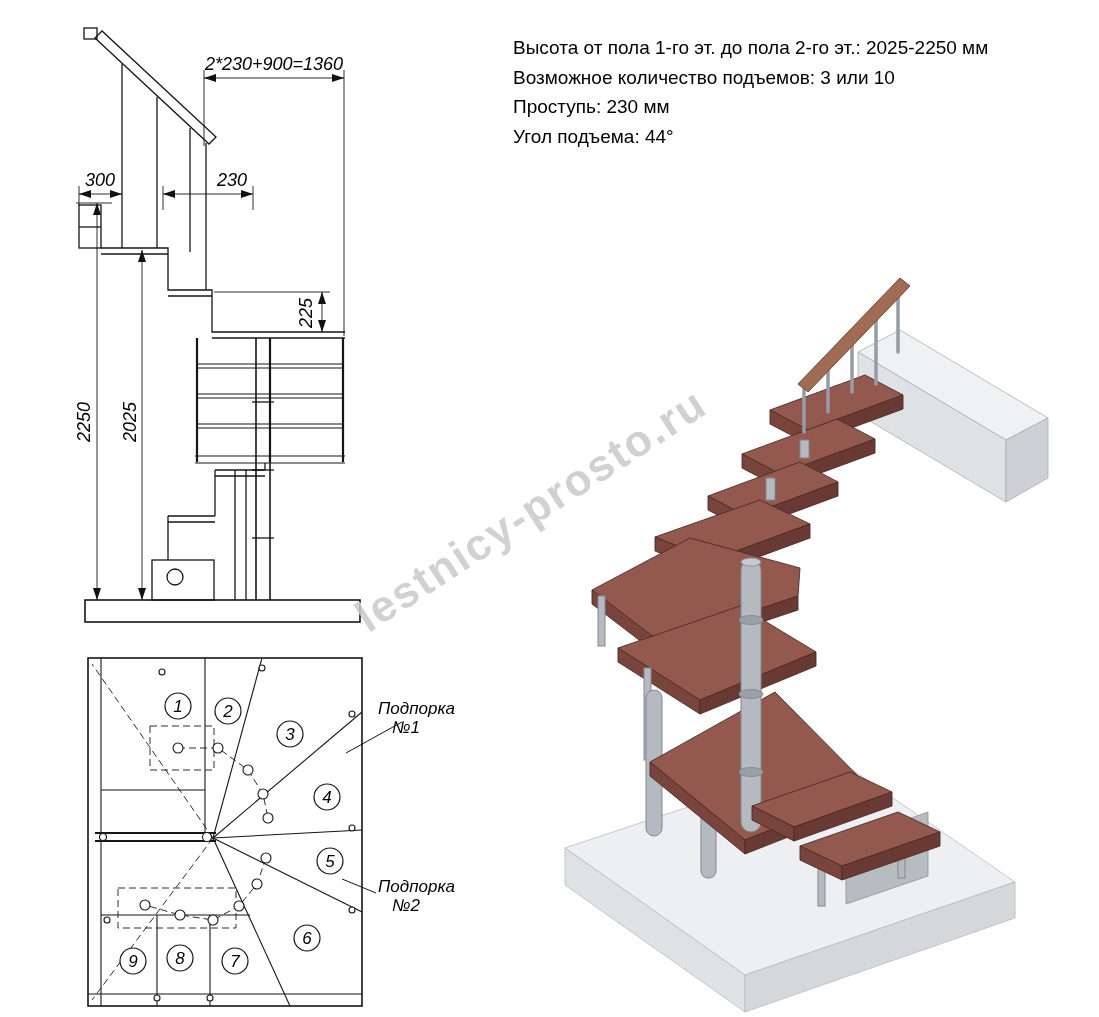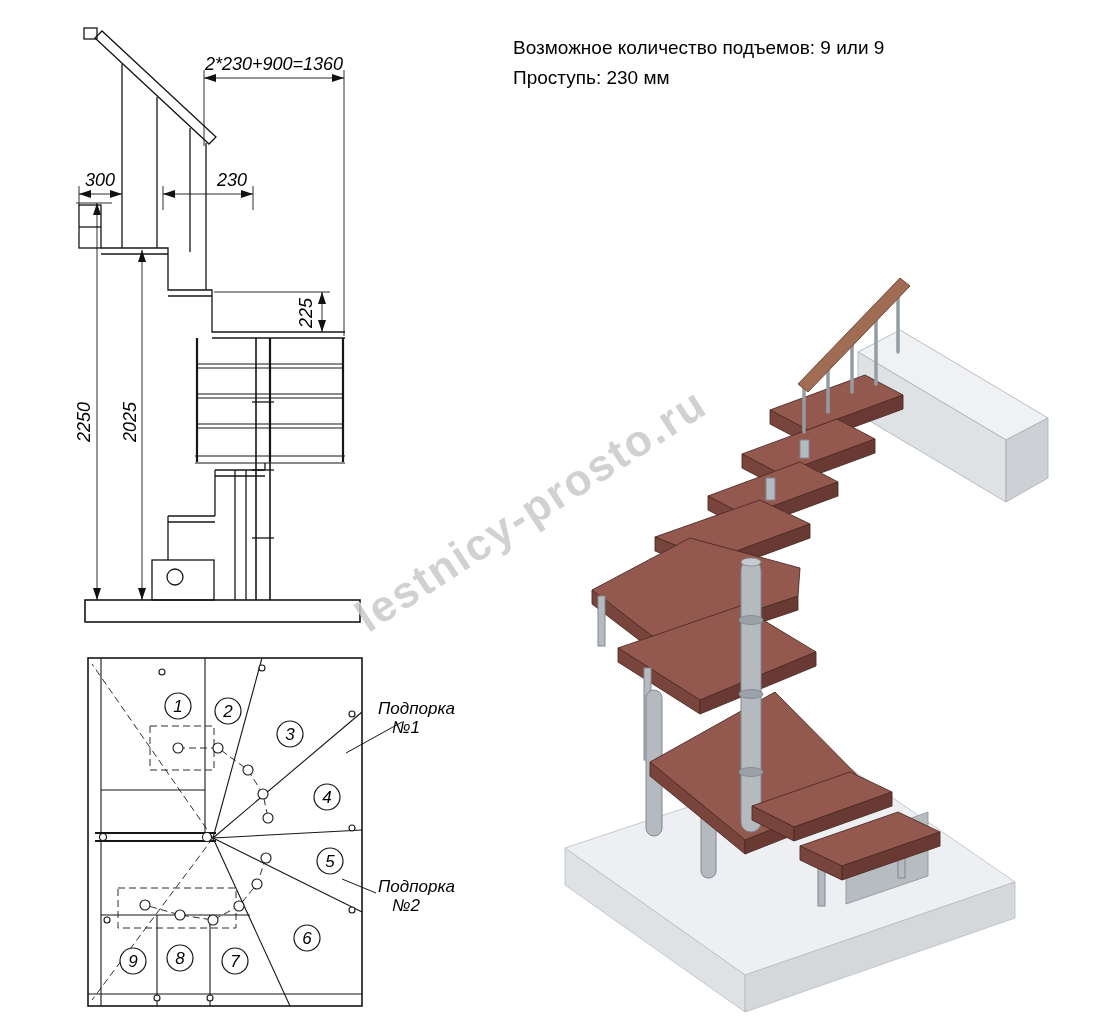--- a/index.html
+++ b/index.html
@@ -20,22 +20,24 @@
      font-size:44px;font-weight:bold;letter-spacing:2px;color:#c9c9c9;opacity:.85;
      transform:rotate(-33deg);transform-origin:0 50%;
      text-shadow:1px 1px 0 #ffffff;z-index:6;}
 </style>
 </head>
 <body>
 
 <div class="page">
 
   <div class="specs">
-    <div>Возможное количество подъемов: 9 или 9</div>
+    <div>Высота от пола 1-го эт. до пола 2-го эт.: 2025-2250 мм</div>
+    <div>Возможное количество подъемов: 3 или 10</div>
     <div>Проступь: 230 мм</div>
+    <div>Угол подъема: 44°</div>
   </div>
 
   <svg style="left:60px;top:20px" width="320" height="615" viewBox="60 20 320 615">
     <defs>
       <marker id="mE" markerWidth="14" markerHeight="10" refX="13" refY="5" orient="auto" markerUnits="userSpaceOnUse">
         <path d="M1,1 L13,5 L1,9 Z" fill="#111"></path>
       </marker>
       <marker id="mS" markerWidth="14" markerHeight="10" refX="13" refY="5" orient="auto-start-reverse" markerUnits="userSpaceOnUse">
         <path d="M1,1 L13,5 L1,9 Z" fill="#111"></path>
       </marker>

